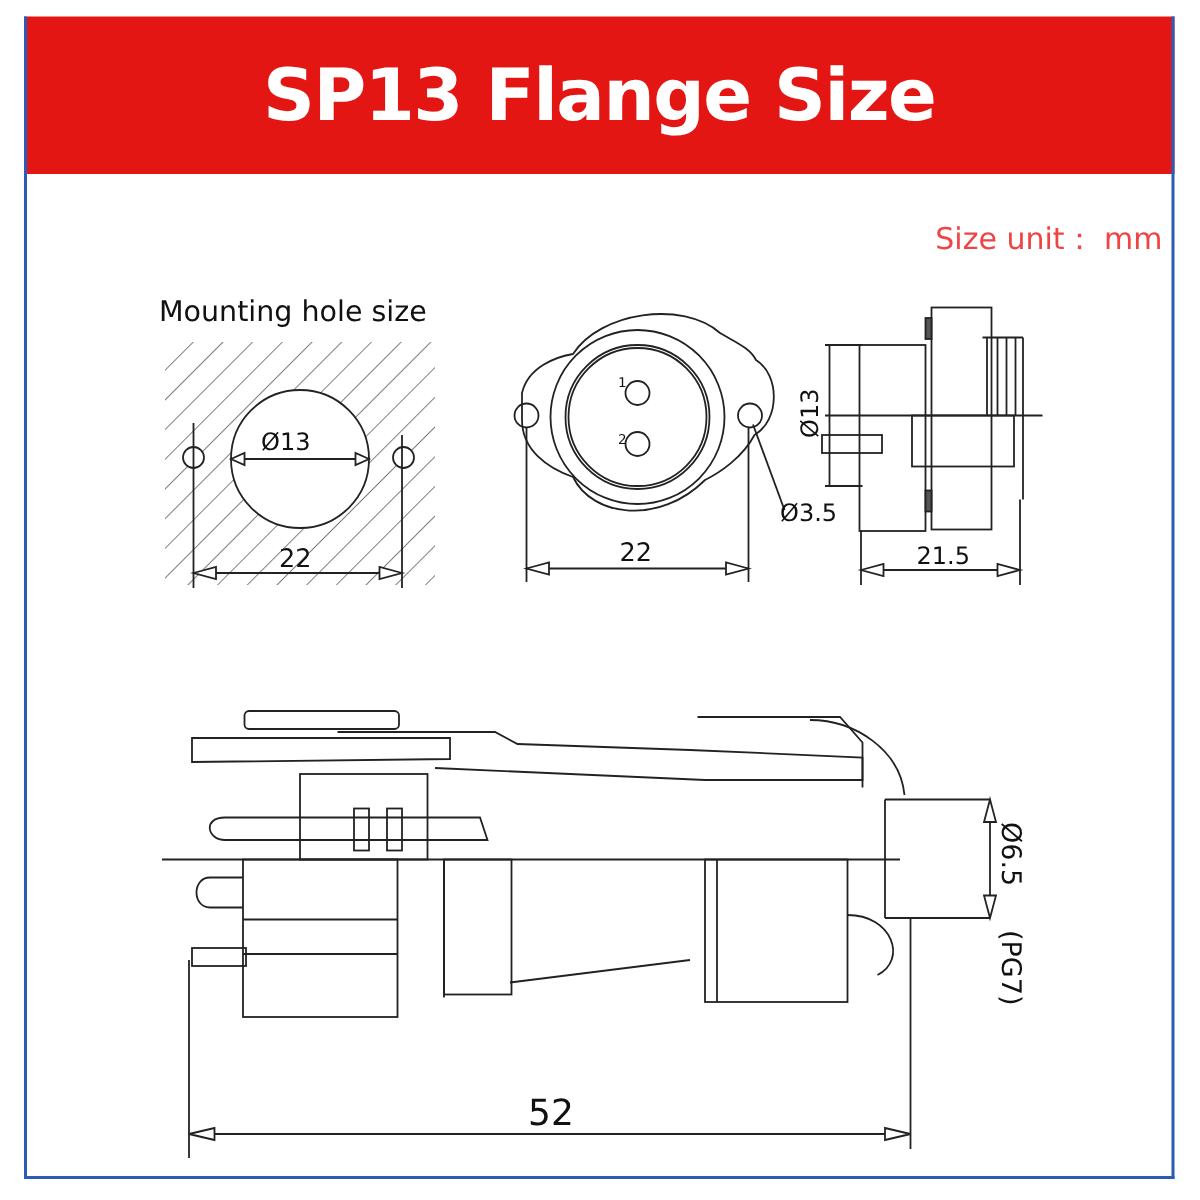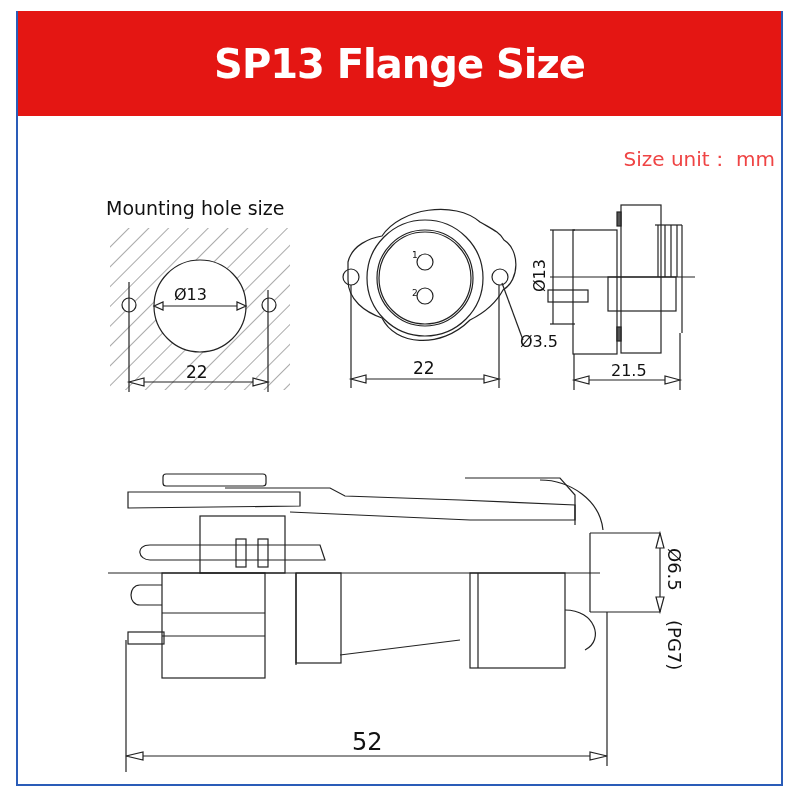--- a/index.html
+++ b/index.html
@@ -1,19 +1,19 @@
 <!DOCTYPE html>
 <html><head>
 <meta charset="utf-8">
 <style>
   html, body { margin:0; padding:0; background:#ffffff; }
   body { width:800px; height:800px; position:relative; overflow:hidden; font-family:"DejaVu Sans", sans-serif; }
   .frame { position:absolute; left:16px; top:11px; width:767px; height:775px; border:2px solid #2a5cb8; border-top:none; box-sizing:border-box; }
   .banner { position:absolute; left:16px; top:11px; width:767px; height:105px; background:#e41613; display:flex; align-items:center; justify-content:center; }
-  .banner-title { color:#fff; font-family:"DejaVu Sans", sans-serif; font-weight:bold; font-size:40px; letter-spacing:-1px; }
+  .banner-title { color:#fff; font-family:"DejaVu Sans", sans-serif; font-weight:bold; font-size:48px; letter-spacing:-1px; }
   .unit { position:absolute; right:25px; top:146px; font-size:20px; color:#ef4444; }
   .label { position:absolute; left:106px; top:197px; font-size:19px; color:#111; }
   svg { position:absolute; left:0; top:0; }
   svg text { font-family:"DejaVu Sans", sans-serif; fill:#111; }
 </style>
 </head>
 <body>
 
 <div class="banner">
   <span class="banner-title">SP13 Flange Size</span>

